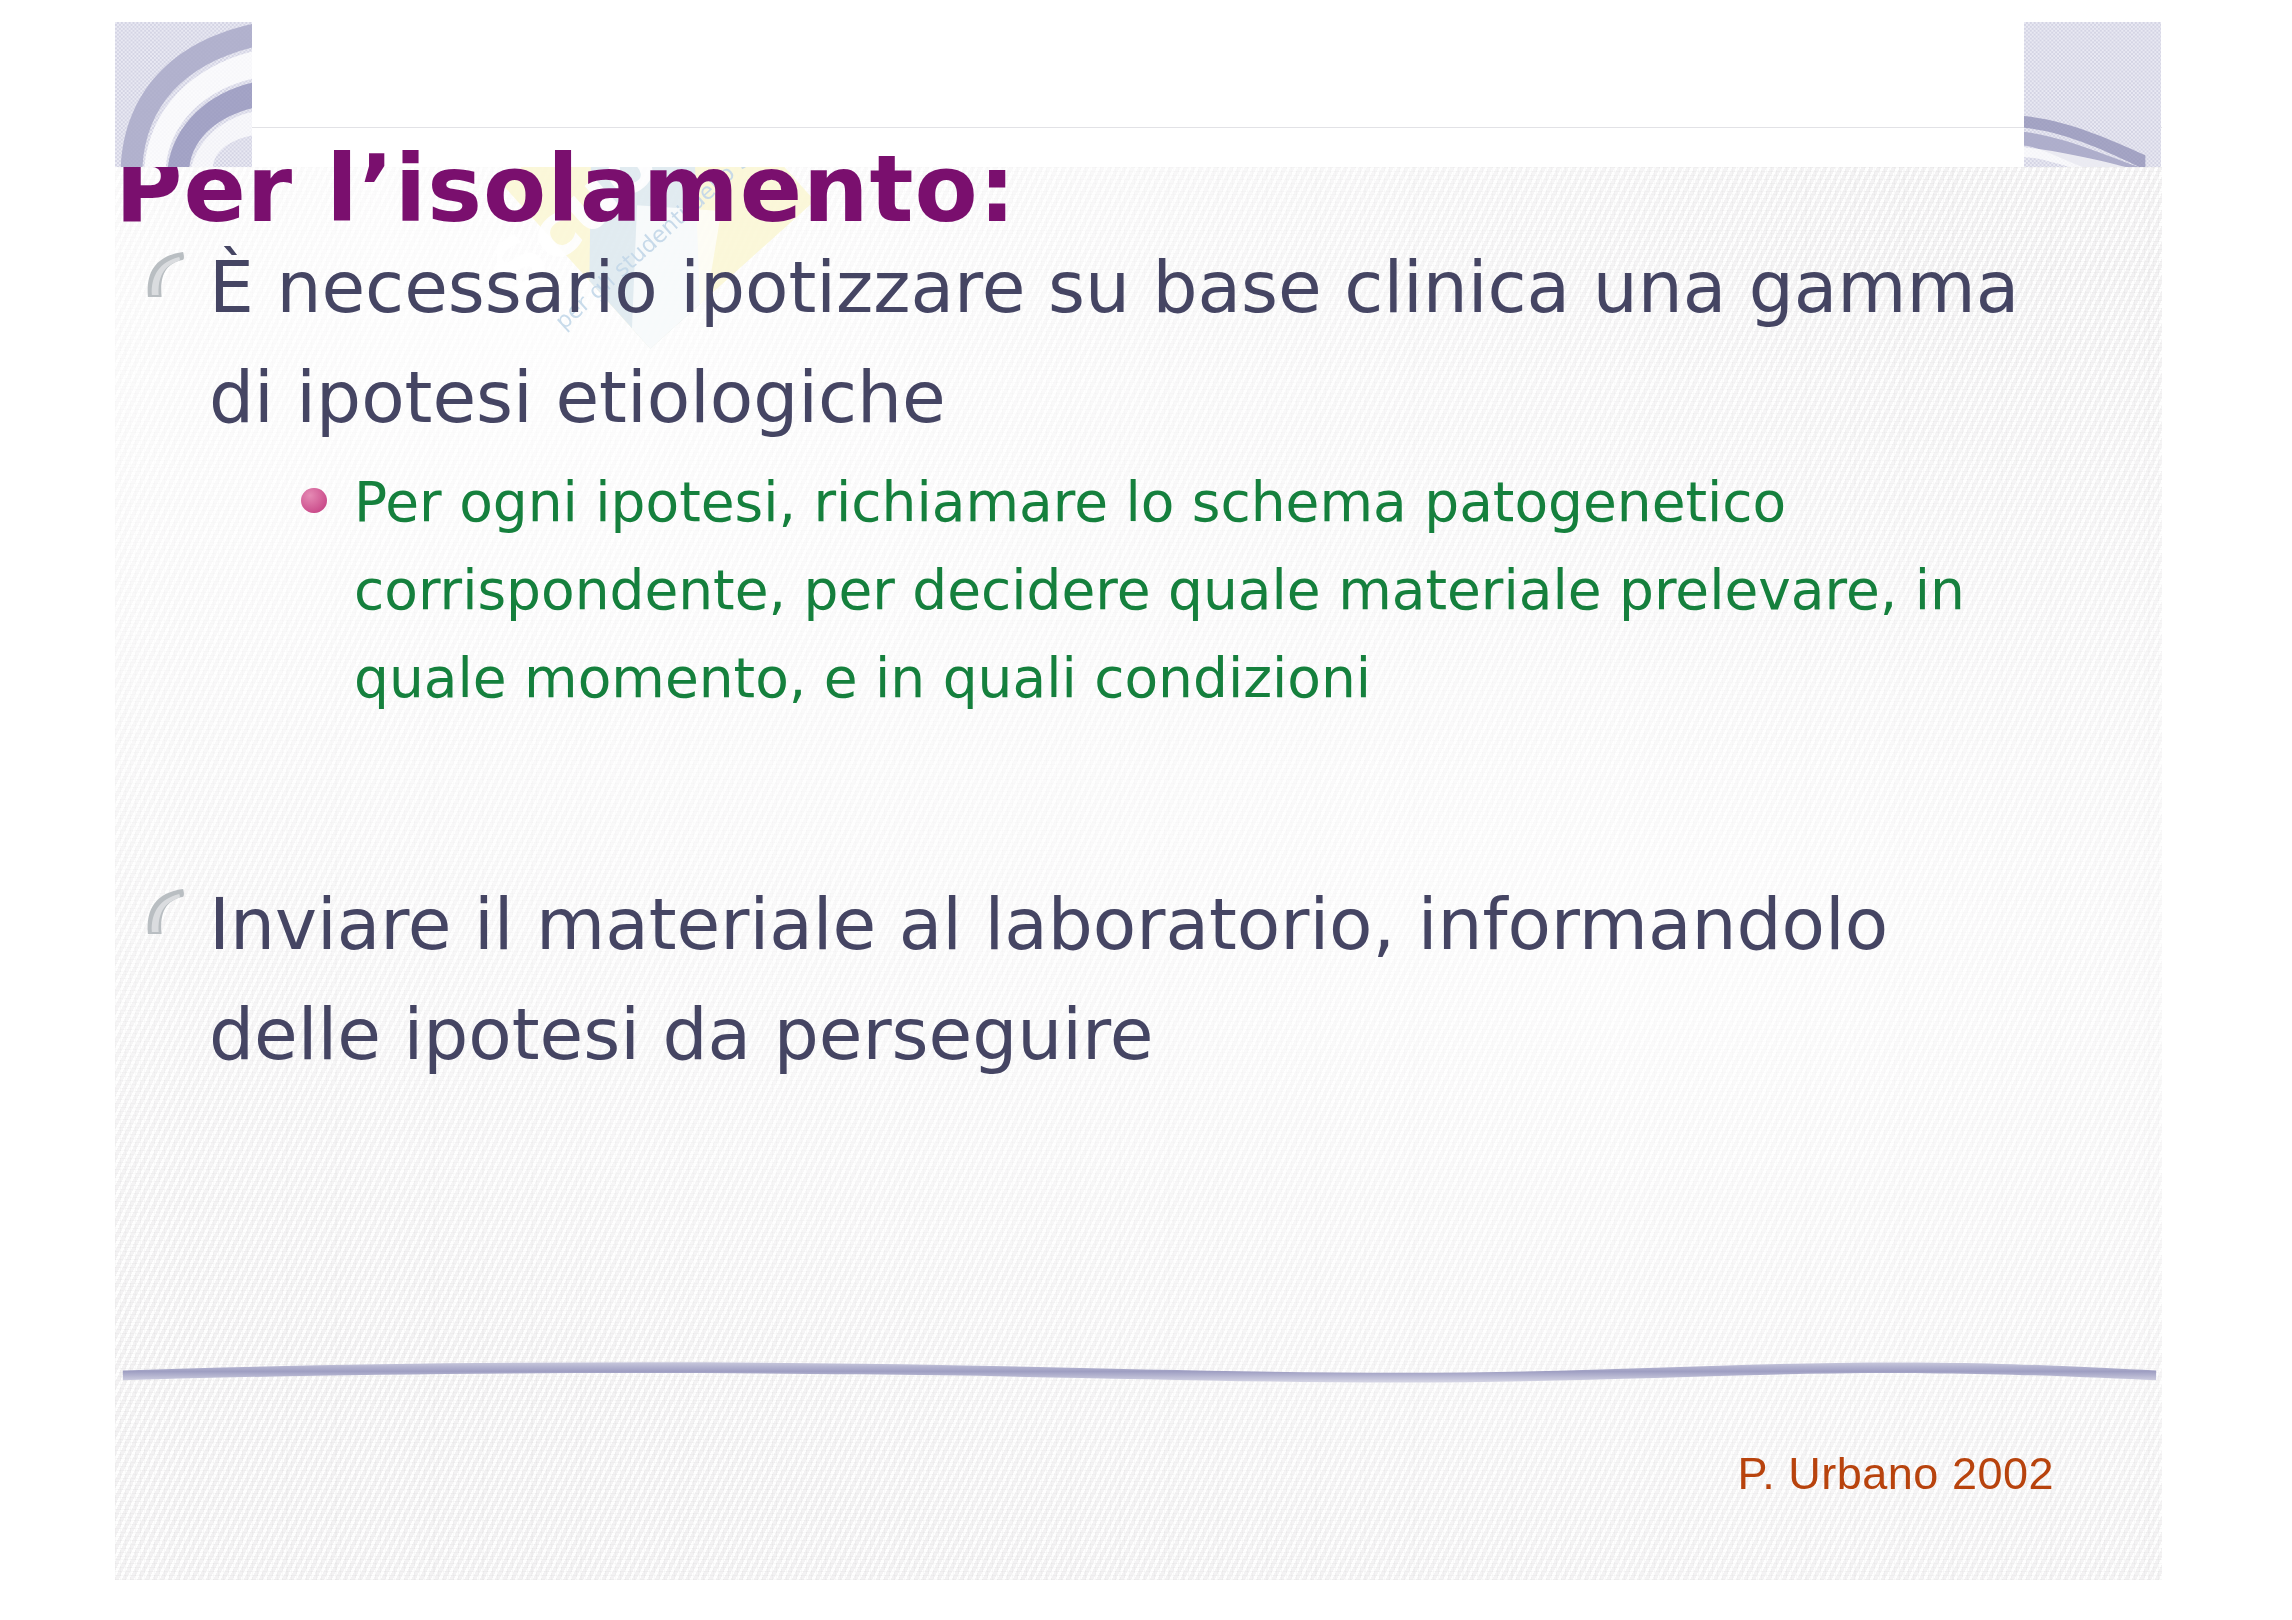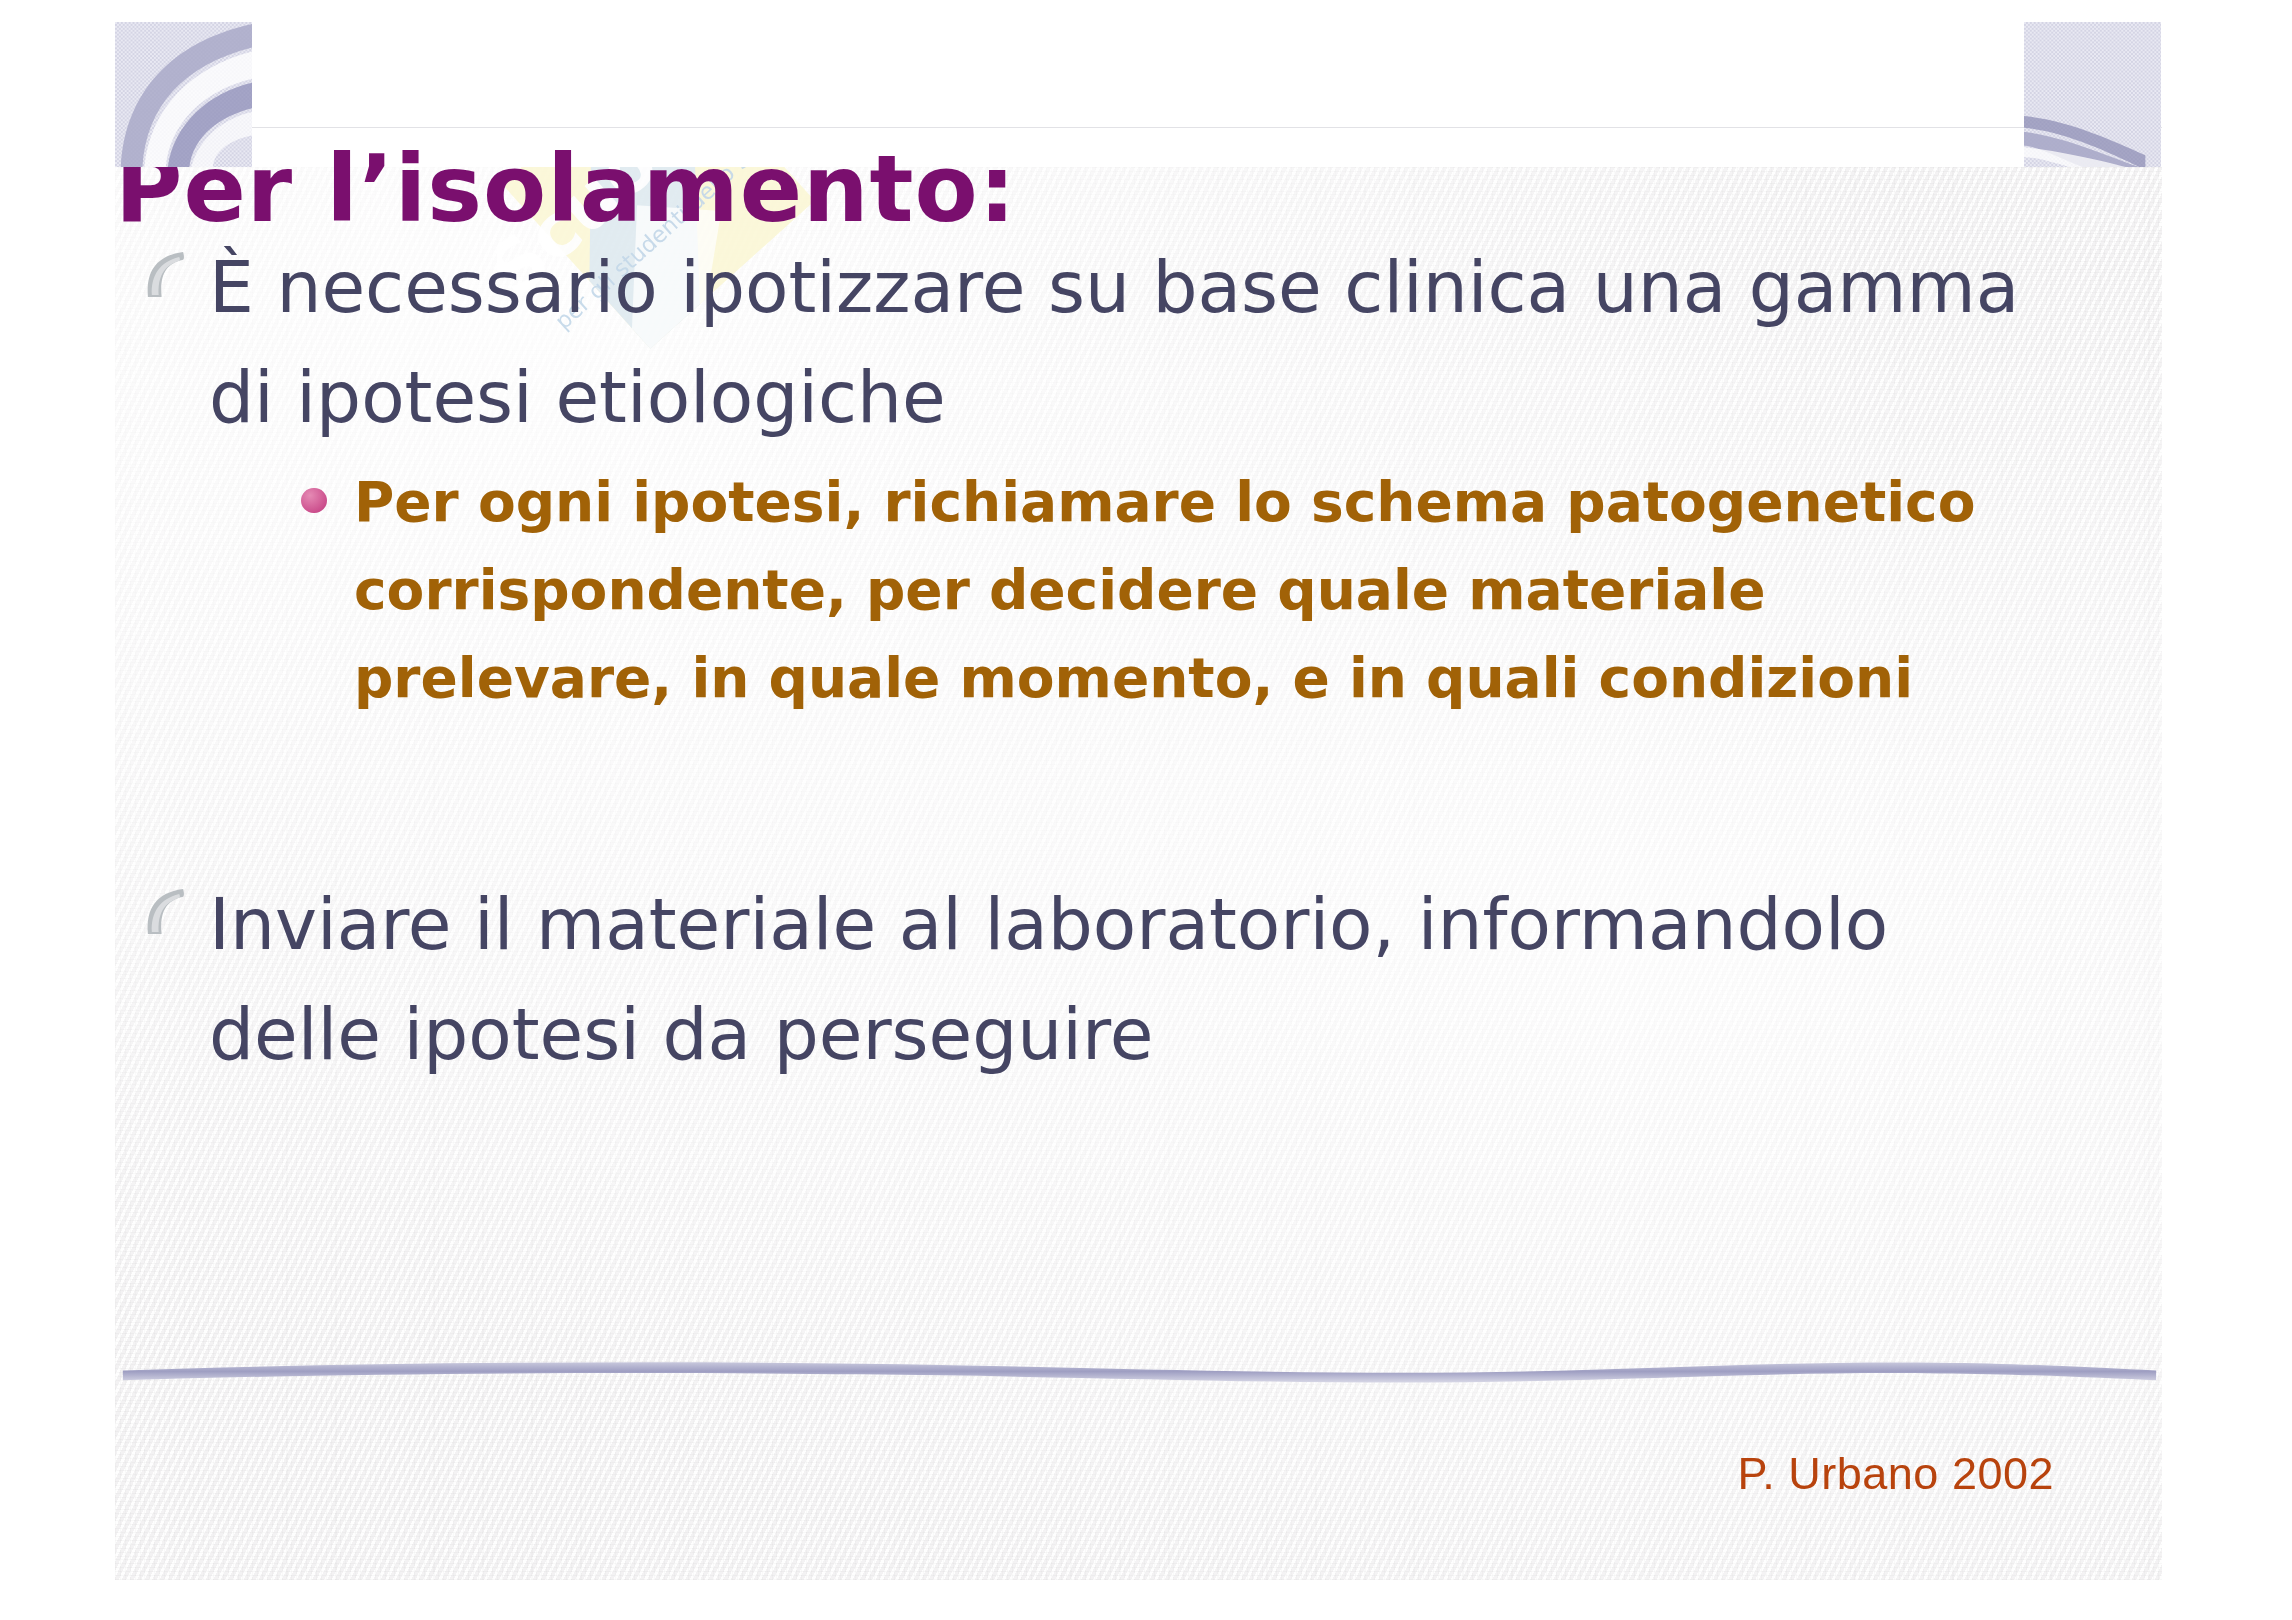--- a/index.html
+++ b/index.html
@@ -139,22 +139,22 @@
   }
   .lvl1 .txt { display:block; margin-left: 65px; }
 
   .lvl2 {
     position: absolute;
     left: 186px;
     width: 1794px;
     font-family: "DejaVu Sans", sans-serif;
     font-size: 55px;
     line-height: 88px;
-    color: #a16207;
-    font-weight: 700;
+    color: #15803d;
+    font-weight: 400;
   }
   .lvl2 .bullet-dot {
     position: absolute;
     left: 0;
     top: 30px;
     width: 25.5px;
     height: 25.5px;
     border-radius: 50%;
     background: radial-gradient(circle at 35% 30%, #e58ab4, #cc4f8d 70%, #b83d7c);
   }

